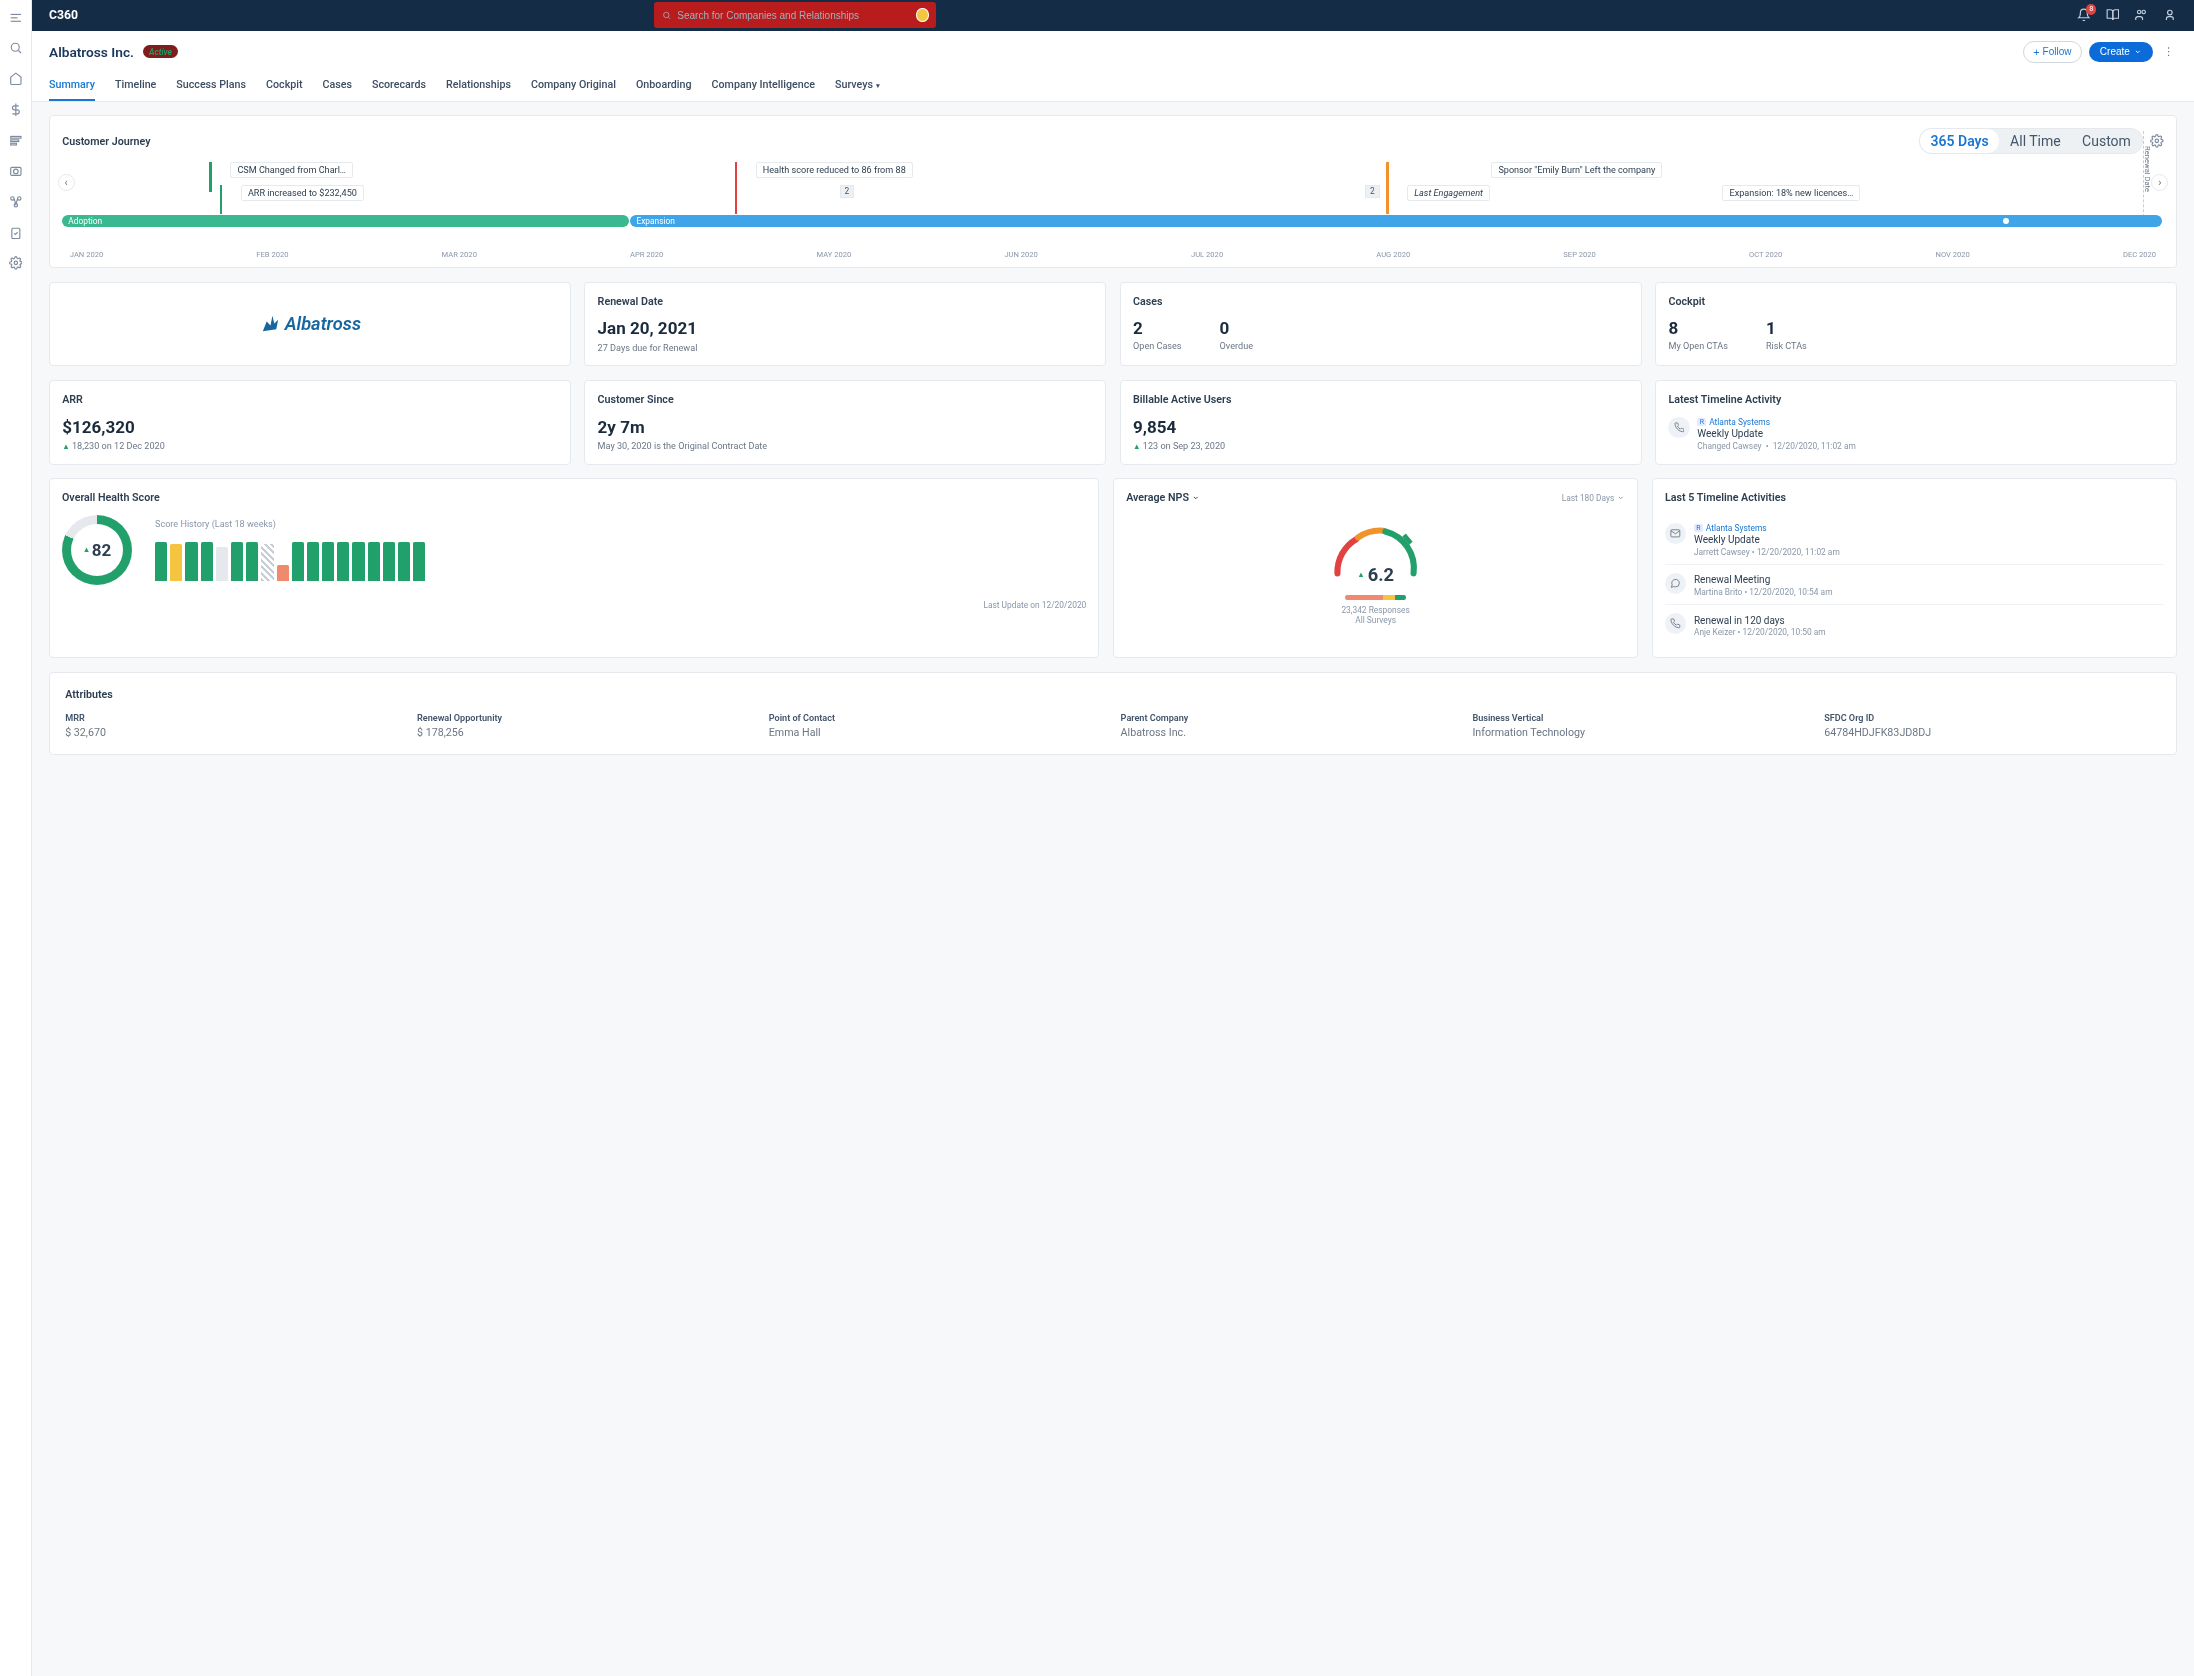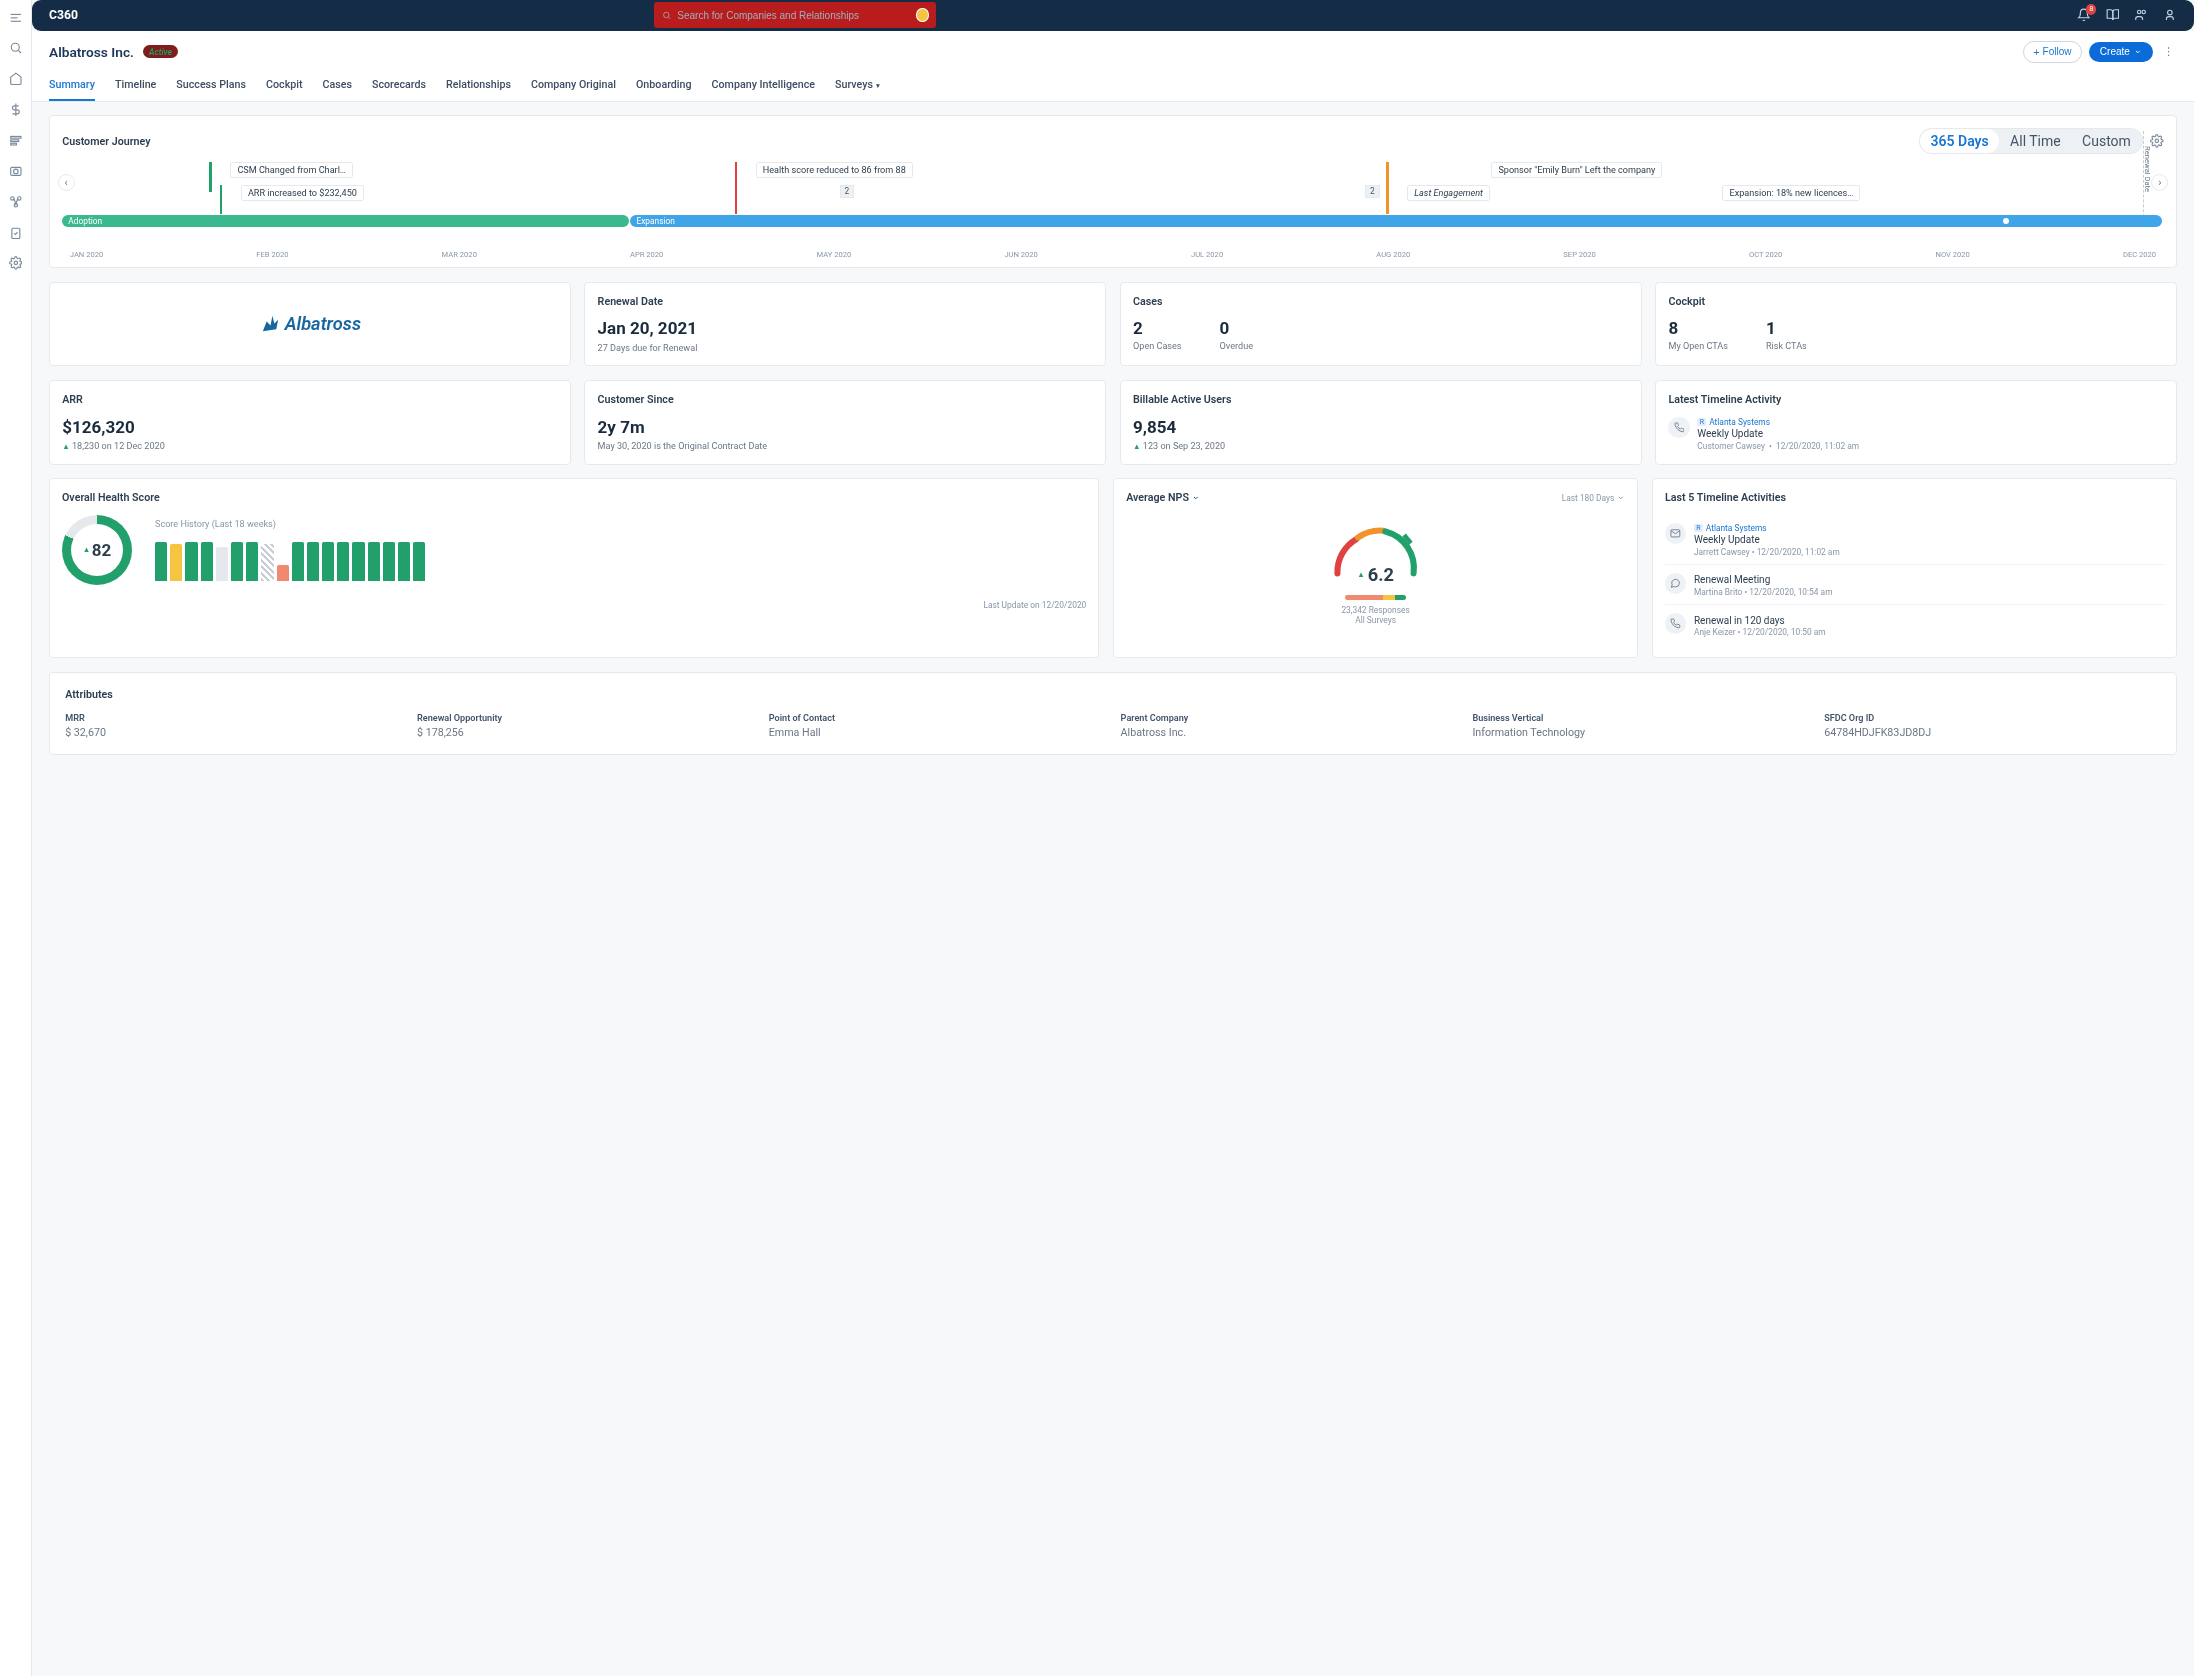--- a/index.html
+++ b/index.html
@@ -1,21 +1,21 @@
 <!DOCTYPE html>
 <html style="font-size:12.2px"><head>
 <meta charset="utf-8">
 <style>
 * { box-sizing: border-box; margin: 0; padding: 0; }
 body { font-family: -apple-system, BlinkMacSystemFont, "Segoe UI", Roboto, Helvetica, Arial, sans-serif; background: #f6f8fa; color: #2c3e50; font-size: 10.7px; }
 .app { display: flex; min-height: 100vh; }
 .leftbar { width: 32px; background: #fff; border-right: 0.8px solid #e5e9ed; display: flex; flex-direction: column; align-items: center; padding-top: 10.7px; gap: 17px; }
 .leftbar .ico { color: #7c8a9c; cursor: pointer; }
 .main { flex: 1; display: flex; flex-direction: column; }
-.topbar { height: 30.5px; background: #142c46; display: flex; align-items: center; padding: 0 17px; gap: 12.2px; border-radius: 9px; }
+.topbar { height: 30.5px; background: #142c46; display: flex; align-items: center; padding: 0 17px; gap: 12.2px; }
 .brand { color: #fff; font-weight: 700; font-size: 12.2px; }
 .search-wrap { flex: 0 0 282px; margin-left: auto; margin-right: auto; background: #b91c1c; border-radius: 3px; display: flex; align-items: center; padding: 0 7.6px; height: 26px; gap: 6.1px; position: relative; }
 .search-wrap input { background: transparent; border: none; outline: none; color: #cdd6df; font-size: 10px; width: 100%; }
 .search-wrap input::placeholder { color: #9db0c2; }
 .search-avatar { width: 13.7px; height: 13.7px; border-radius: 50%; background: #f5c542; border: 1.5px solid #fff; }
 .top-actions { display: flex; align-items: center; gap: 15.2px; margin-left: auto; }
 .top-actions .tico { color: #c2cfe0; position: relative; cursor: pointer; }
 .badge { position: absolute; top: -4.6px; right: -6.1px; background: #e04242; color: #fff; font-size: 7.6px; padding: 0 3px; border-radius: 6.1px; line-height: 10.7px; }
 .subhdr { background: #fff; padding: 10.7px 17px 0 17px; border-bottom: 0.8px solid #e5e9ed; }
 .sh-row1 { display: flex; align-items: center; gap: 9.1px; }
@@ -364,21 +364,21 @@
                 <svg width="10.7" height="10.7" viewBox="0 0 24 24" fill="none" stroke="currentColor" stroke-width="2">
                   <path d="M22 16.92v3a2 2 0 0 1-2.18 2 19.79 19.79 0 0 1-8.63-3.07 19.5 19.5 0 0 1-6-6 19.79 19.79 0 0 1-3.07-8.67A2 2 0 0 1 4.11 2h3a2 2 0 0 1 2 1.72 12.84 12.84 0 0 0 .7 2.81 2 2 0 0 1-.45 2.11L8.09 9.91a16 16 0 0 0 6 6l1.27-1.27a2 2 0 0 1 2.11-.45 12.84 12.84 0 0 0 2.81.7A2 2 0 0 1 22 16.92z"></path>
                 </svg>
               </div>
             <div class="lt-body">
               <div class="lt-tag">
                   <span class="r">R</span>
                   <span>Atlanta Systems</span>
                 </div>
               <div class="lt-title">Weekly Update</div>
-              <div class="lt-meta"><span>Customer Cawsey</span> &nbsp;•&nbsp; <span>12/20/2020, 11:02 am</span></div>
+              <div class="lt-meta"><span>Changed Cawsey</span> &nbsp;•&nbsp; <span>12/20/2020, 11:02 am</span></div>
             </div>
           </div>
         </div>
       </div>
 
       <div class="row2">
         <div class="card health">
           <div class="kpi-title">Overall Health Score</div>
           <div class="health-body">
             <div class="ring">

